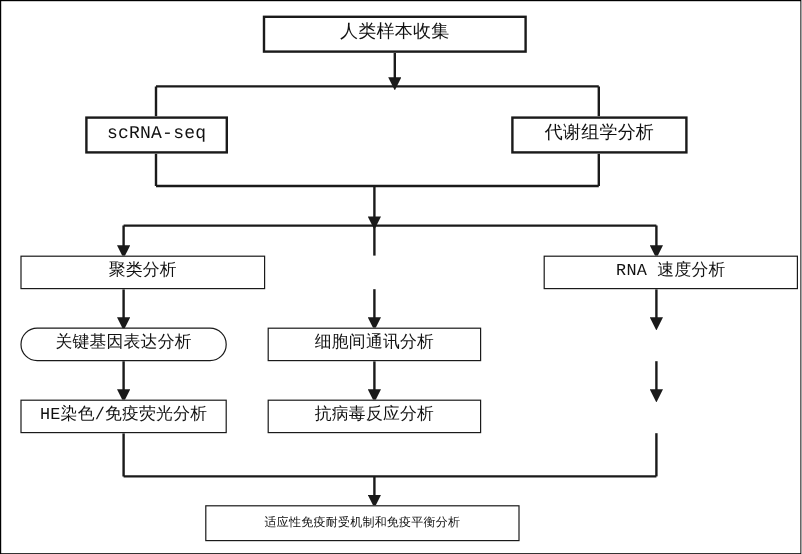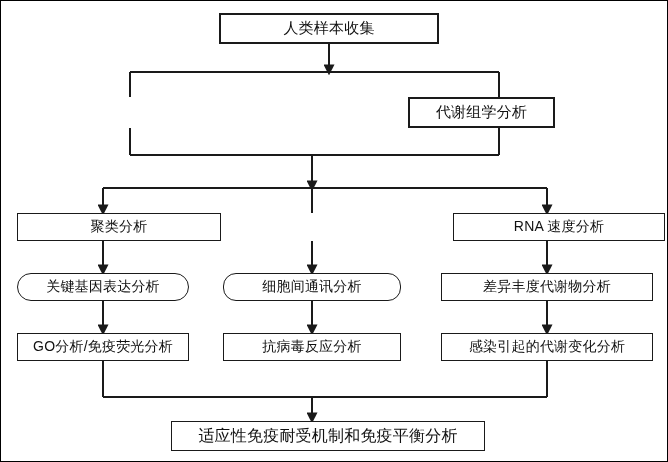--- a/index.html
+++ b/index.html
@@ -33,20 +33,21 @@
     display: flex;
     align-items: center;
     justify-content: center;
     text-align: center;
     color: #111111;
     font-size: 14px;
     line-height: 1.1;
     letter-spacing: 0.2px;
     white-space: nowrap;
     z-index: 2;
+    font-family: Liberation Mono, monospace;
   }
   .node.thin {
     border-width: 1.6px;
   }
   .node-label {
     display: block;
   }
 </style>
 </head>
 <body>
@@ -92,55 +93,52 @@
       <line x1="546" y1="360" x2="546" y2="396"></line>
       <line x1="102" y1="396" x2="546" y2="396"></line>
       <line x1="311" y1="396" x2="311" y2="418" marker-end="url(#arrow)"></line>
     </g>
   </svg>
 
   <div class="node" style="left:218px;top:12px;width:220px;height:31px;font-size:15px;">
     <span class="node-label">人类样本收集</span>
   </div>
 
+  <div class="node" style="left:70px;top:96px;width:119px;height:31px;font-size:15px;">
+    <span class="node-label">scRNA-seq</span>
+  </div>
 
-  <div class="node" style="left:407px;top:96px;width:147px;height:31px;font-size:15px;">
+  <div class="node" style="left:425px;top:96px;width:147px;height:31px;font-size:15px;">
     <span class="node-label">代谢组学分析</span>
   </div>
 
   <div class="node thin" style="left:16px;top:212px;width:204px;height:28px;font-size:14px;">
     <span class="node-label">聚类分析</span>
   </div>
 
   <div class="node thin" style="left:16px;top:272px;width:172px;height:28px;font-size:14px;border-radius:14px;">
     <span class="node-label">关键基因表达分析</span>
   </div>
 
   <div class="node thin" style="left:16px;top:332px;width:172px;height:28px;font-size:14px;">
-    <span class="node-label">GO分析/免疫荧光分析</span>
+    <span class="node-label">HE染色/免疫荧光分析</span>
   </div>
 
 
-  <div class="node thin" style="left:222px;top:272px;width:178px;height:28px;font-size:14px;border-radius:13px;">
+  <div class="node thin" style="left:222px;top:272px;width:178px;height:28px;font-size:14px;">
     <span class="node-label">细胞间通讯分析</span>
   </div>
 
   <div class="node thin" style="left:222px;top:332px;width:178px;height:28px;font-size:14px;text-align:center;">
     <span class="node-label">抗病毒反应分析</span>
   </div>
 
   <div class="node thin" style="left:440px;top:212px;width:212px;height:28px;font-size:14px;margin-left:12px;">
     <span class="node-label">RNA 速度分析</span>
   </div>
 
-  <div class="node thin" style="left:440px;top:272px;width:212px;height:28px;font-size:14px;">
-    <span class="node-label">差异丰度代谢物分析</span>
-  </div>
 
-  <div class="node thin" style="left:440px;top:332px;width:212px;height:28px;font-size:14px;">
-    <span class="node-label">感染引起的代谢变化分析</span>
-  </div>
 
-  <div class="node thin" style="left:170px;top:420px;width:314px;height:30px;font-size:16px;">
+  <div class="node thin" style="left:170px;top:420px;width:262px;height:30px;font-size:10px;">
     <span class="node-label">适应性免疫耐受机制和免疫平衡分析</span>
   </div>
 
 </div>
 
 </body></html>

